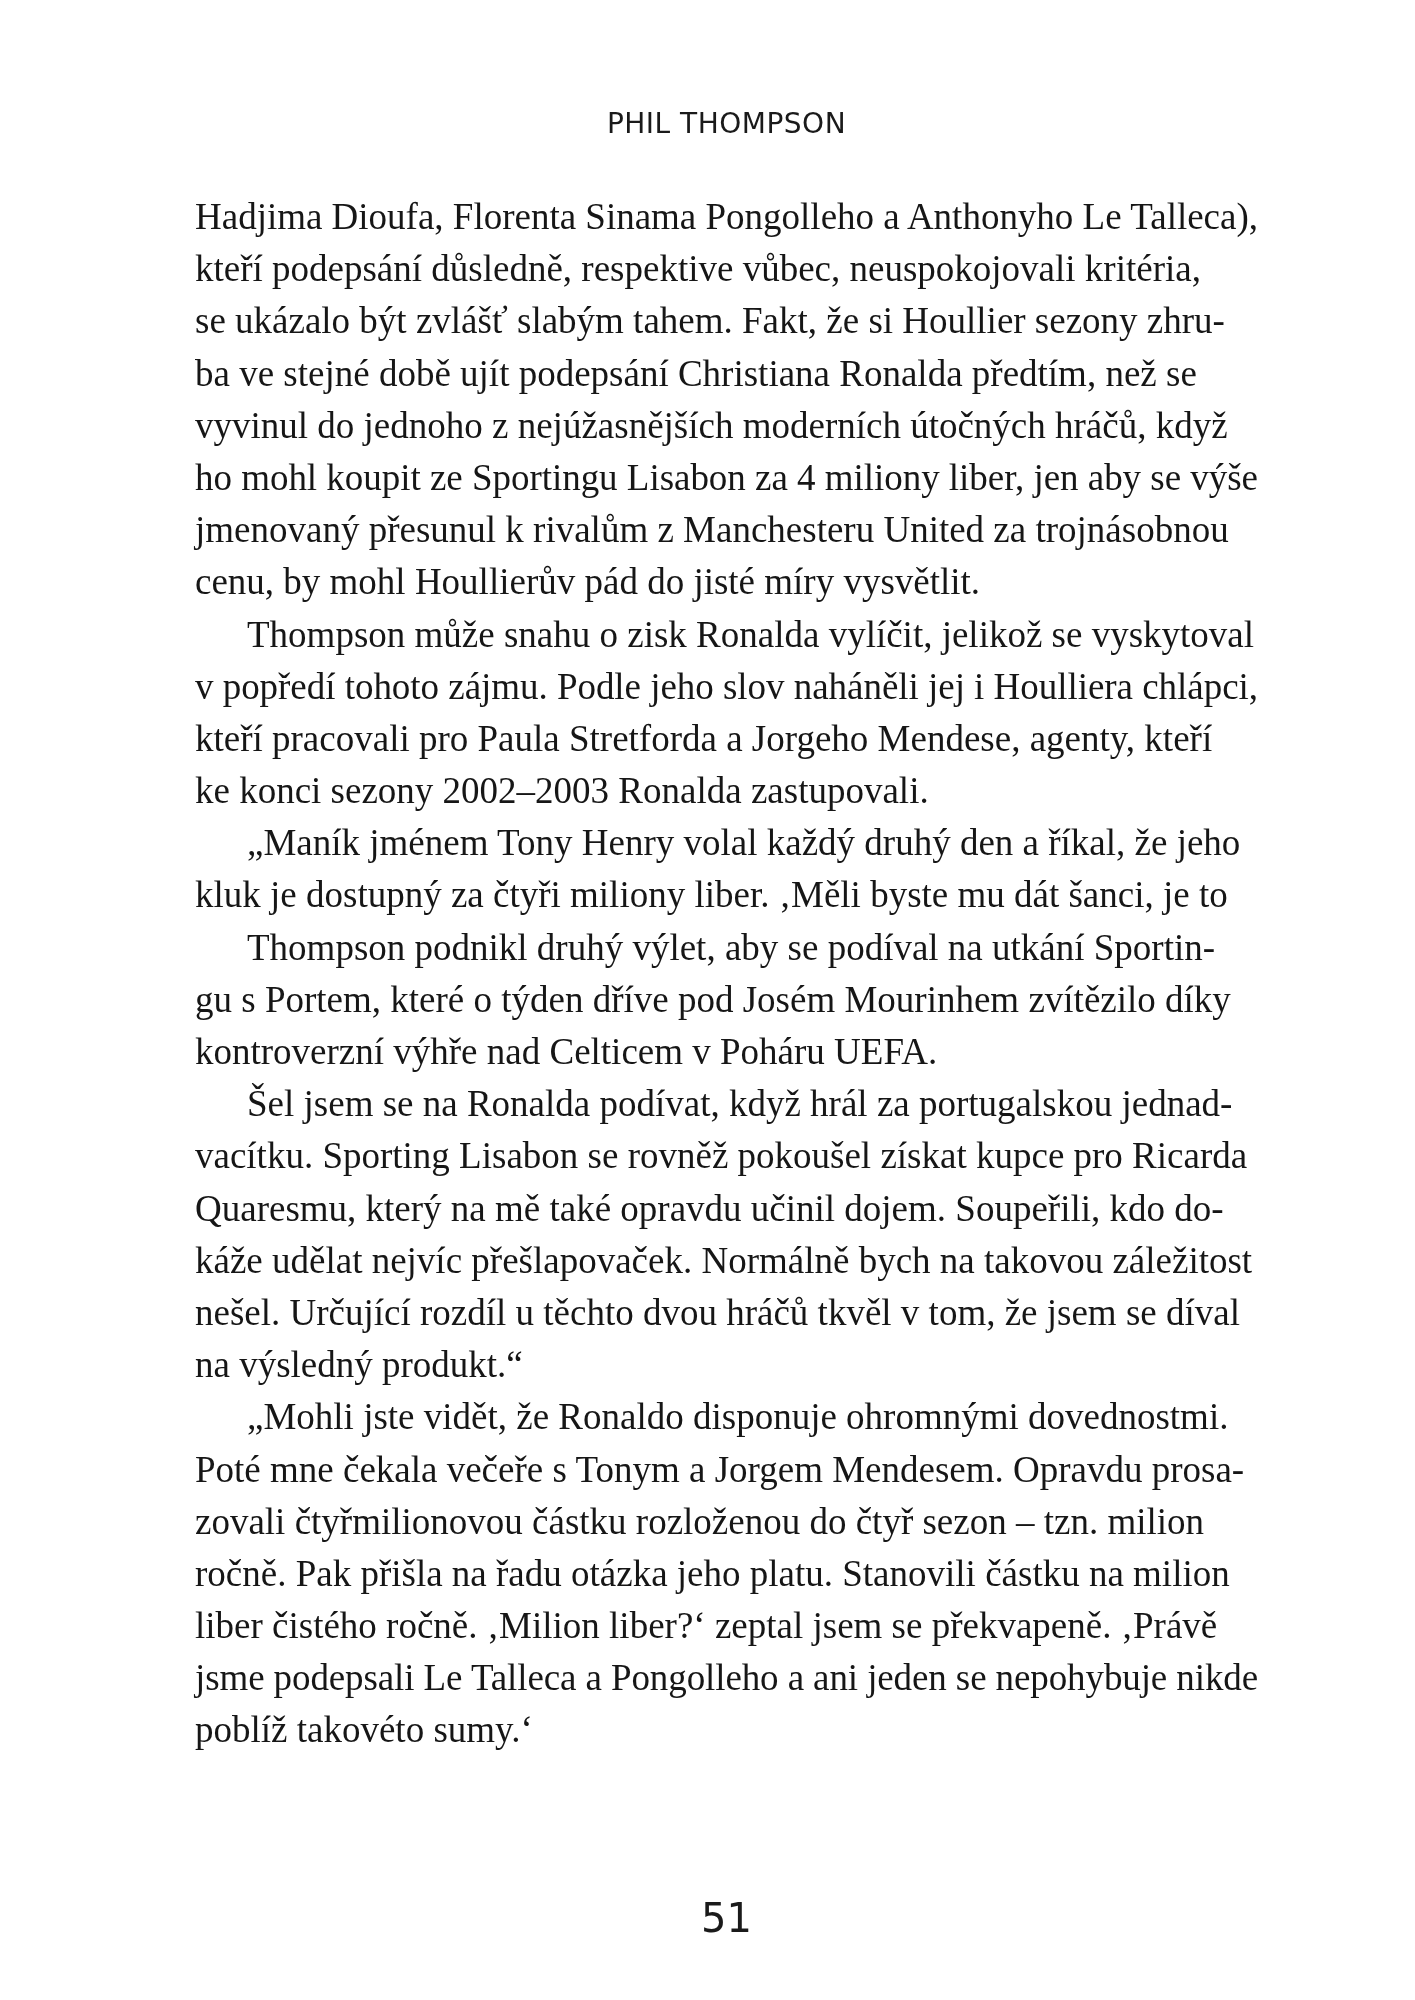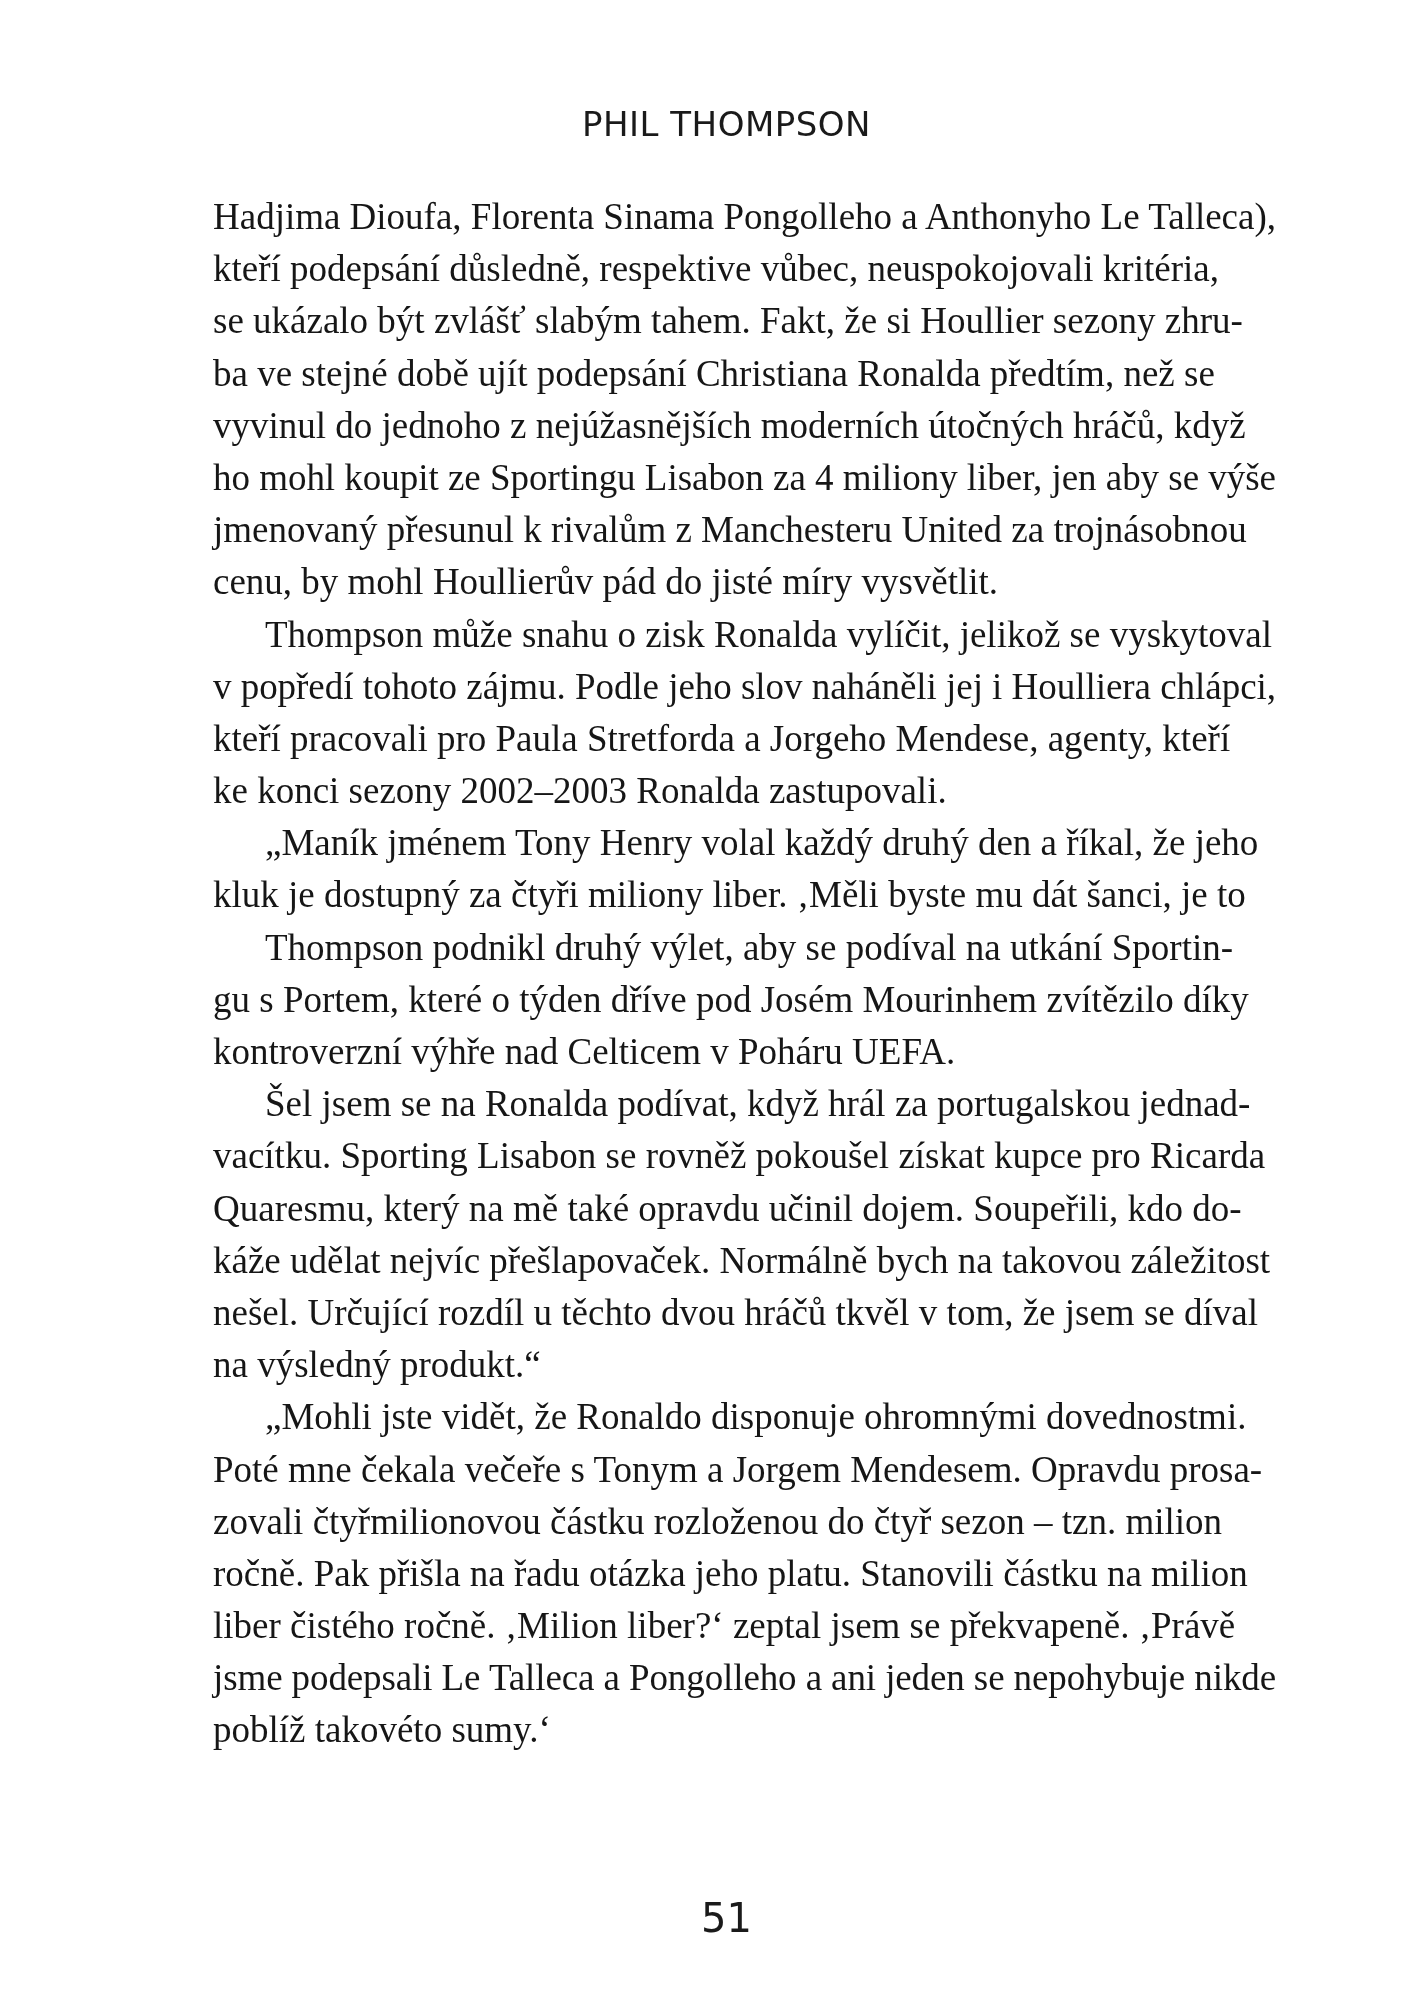--- a/index.html
+++ b/index.html
@@ -21,21 +21,21 @@
     height: 2000px;
     background: #ffffff;
   }
   .running-header {
     position: absolute;
     left: 195px;
     width: 1063px;
     top: 104px;
     text-align: center;
     font-family: "DejaVu Sans", sans-serif;
-    font-size: 34px;
+    font-size: 28px;
     letter-spacing: 0.5px;
     line-height: 40px;
     color: #1a1a1a;
   }
   .body-text {
     position: absolute;
     left: 195px;
     top: 191px;
     width: 1063px;
     font-family: "Liberation Serif", serif;
@@ -43,21 +43,20 @@
     line-height: 52.2px;
     color: #161616;
   }
   .line {
     display: block;
     height: 52.2px;
     white-space: nowrap;
     text-align: justify;
     text-align-last: justify;
     overflow: visible;
-    margin-left: 18px;
   }
   .line.last {
     text-align-last: left;
   }
   .line.indent {
     padding-left: 52px;
   }
   .page-number {
     position: absolute;
     left: 195px;

